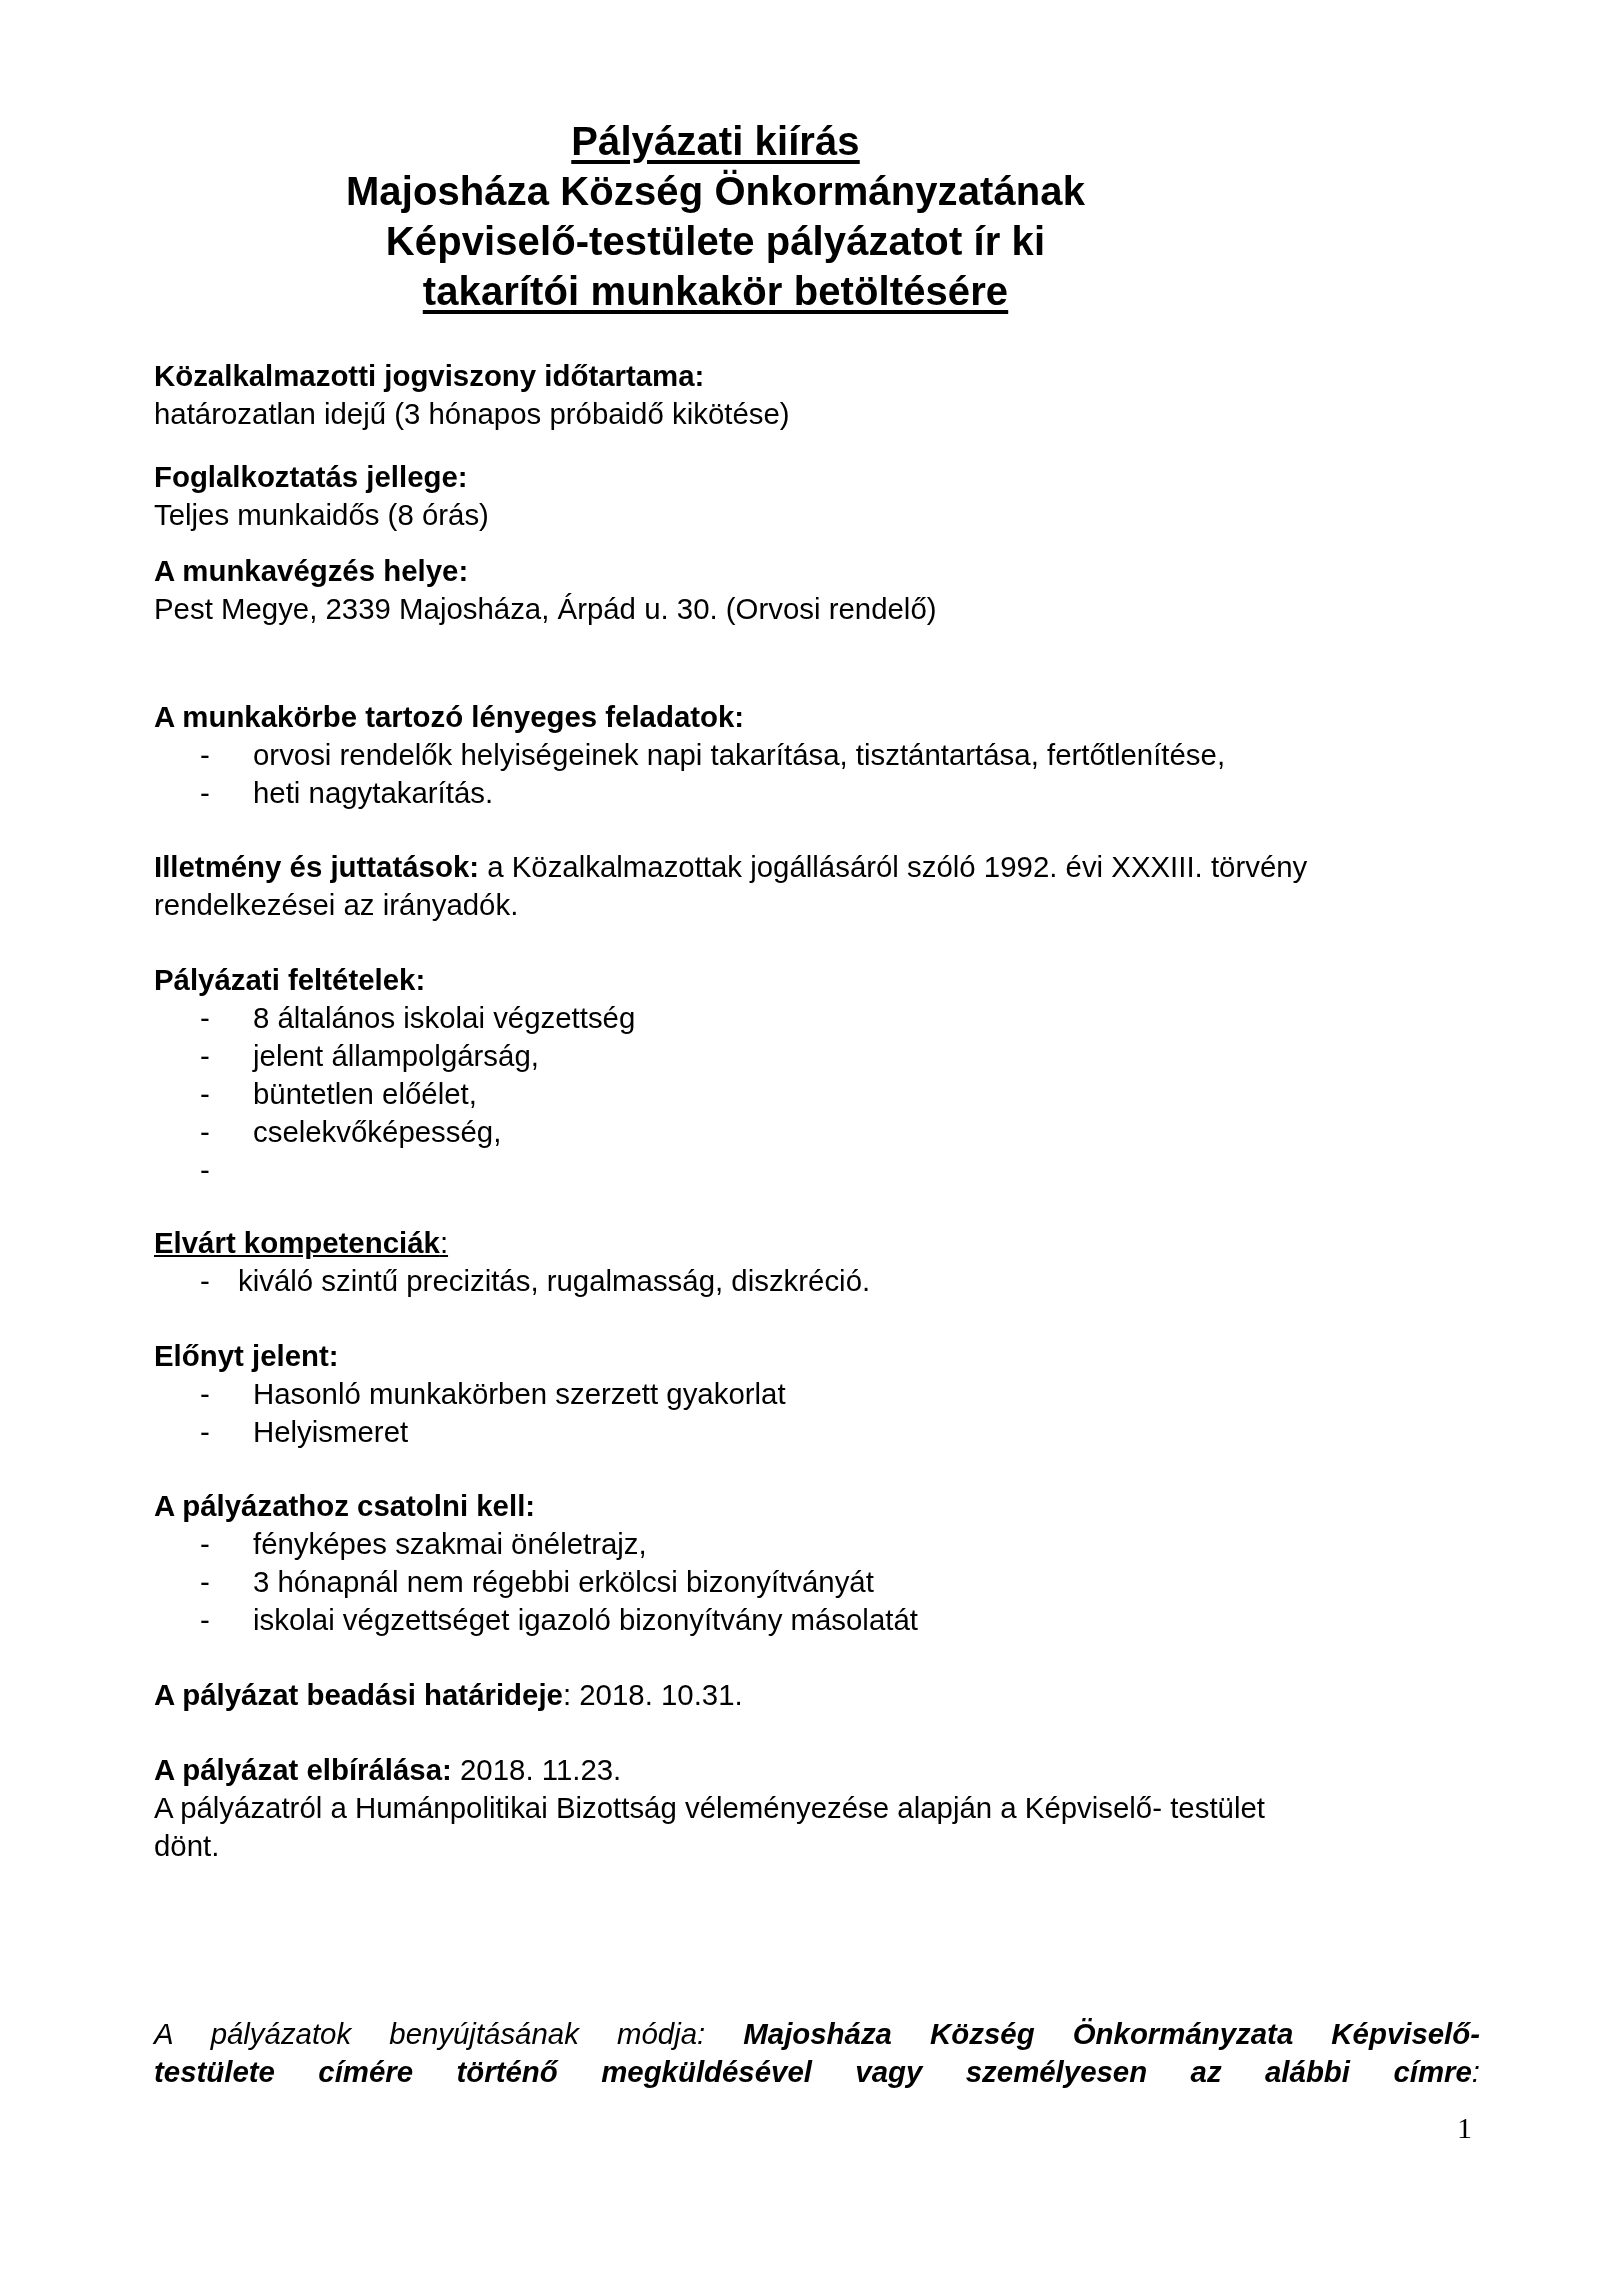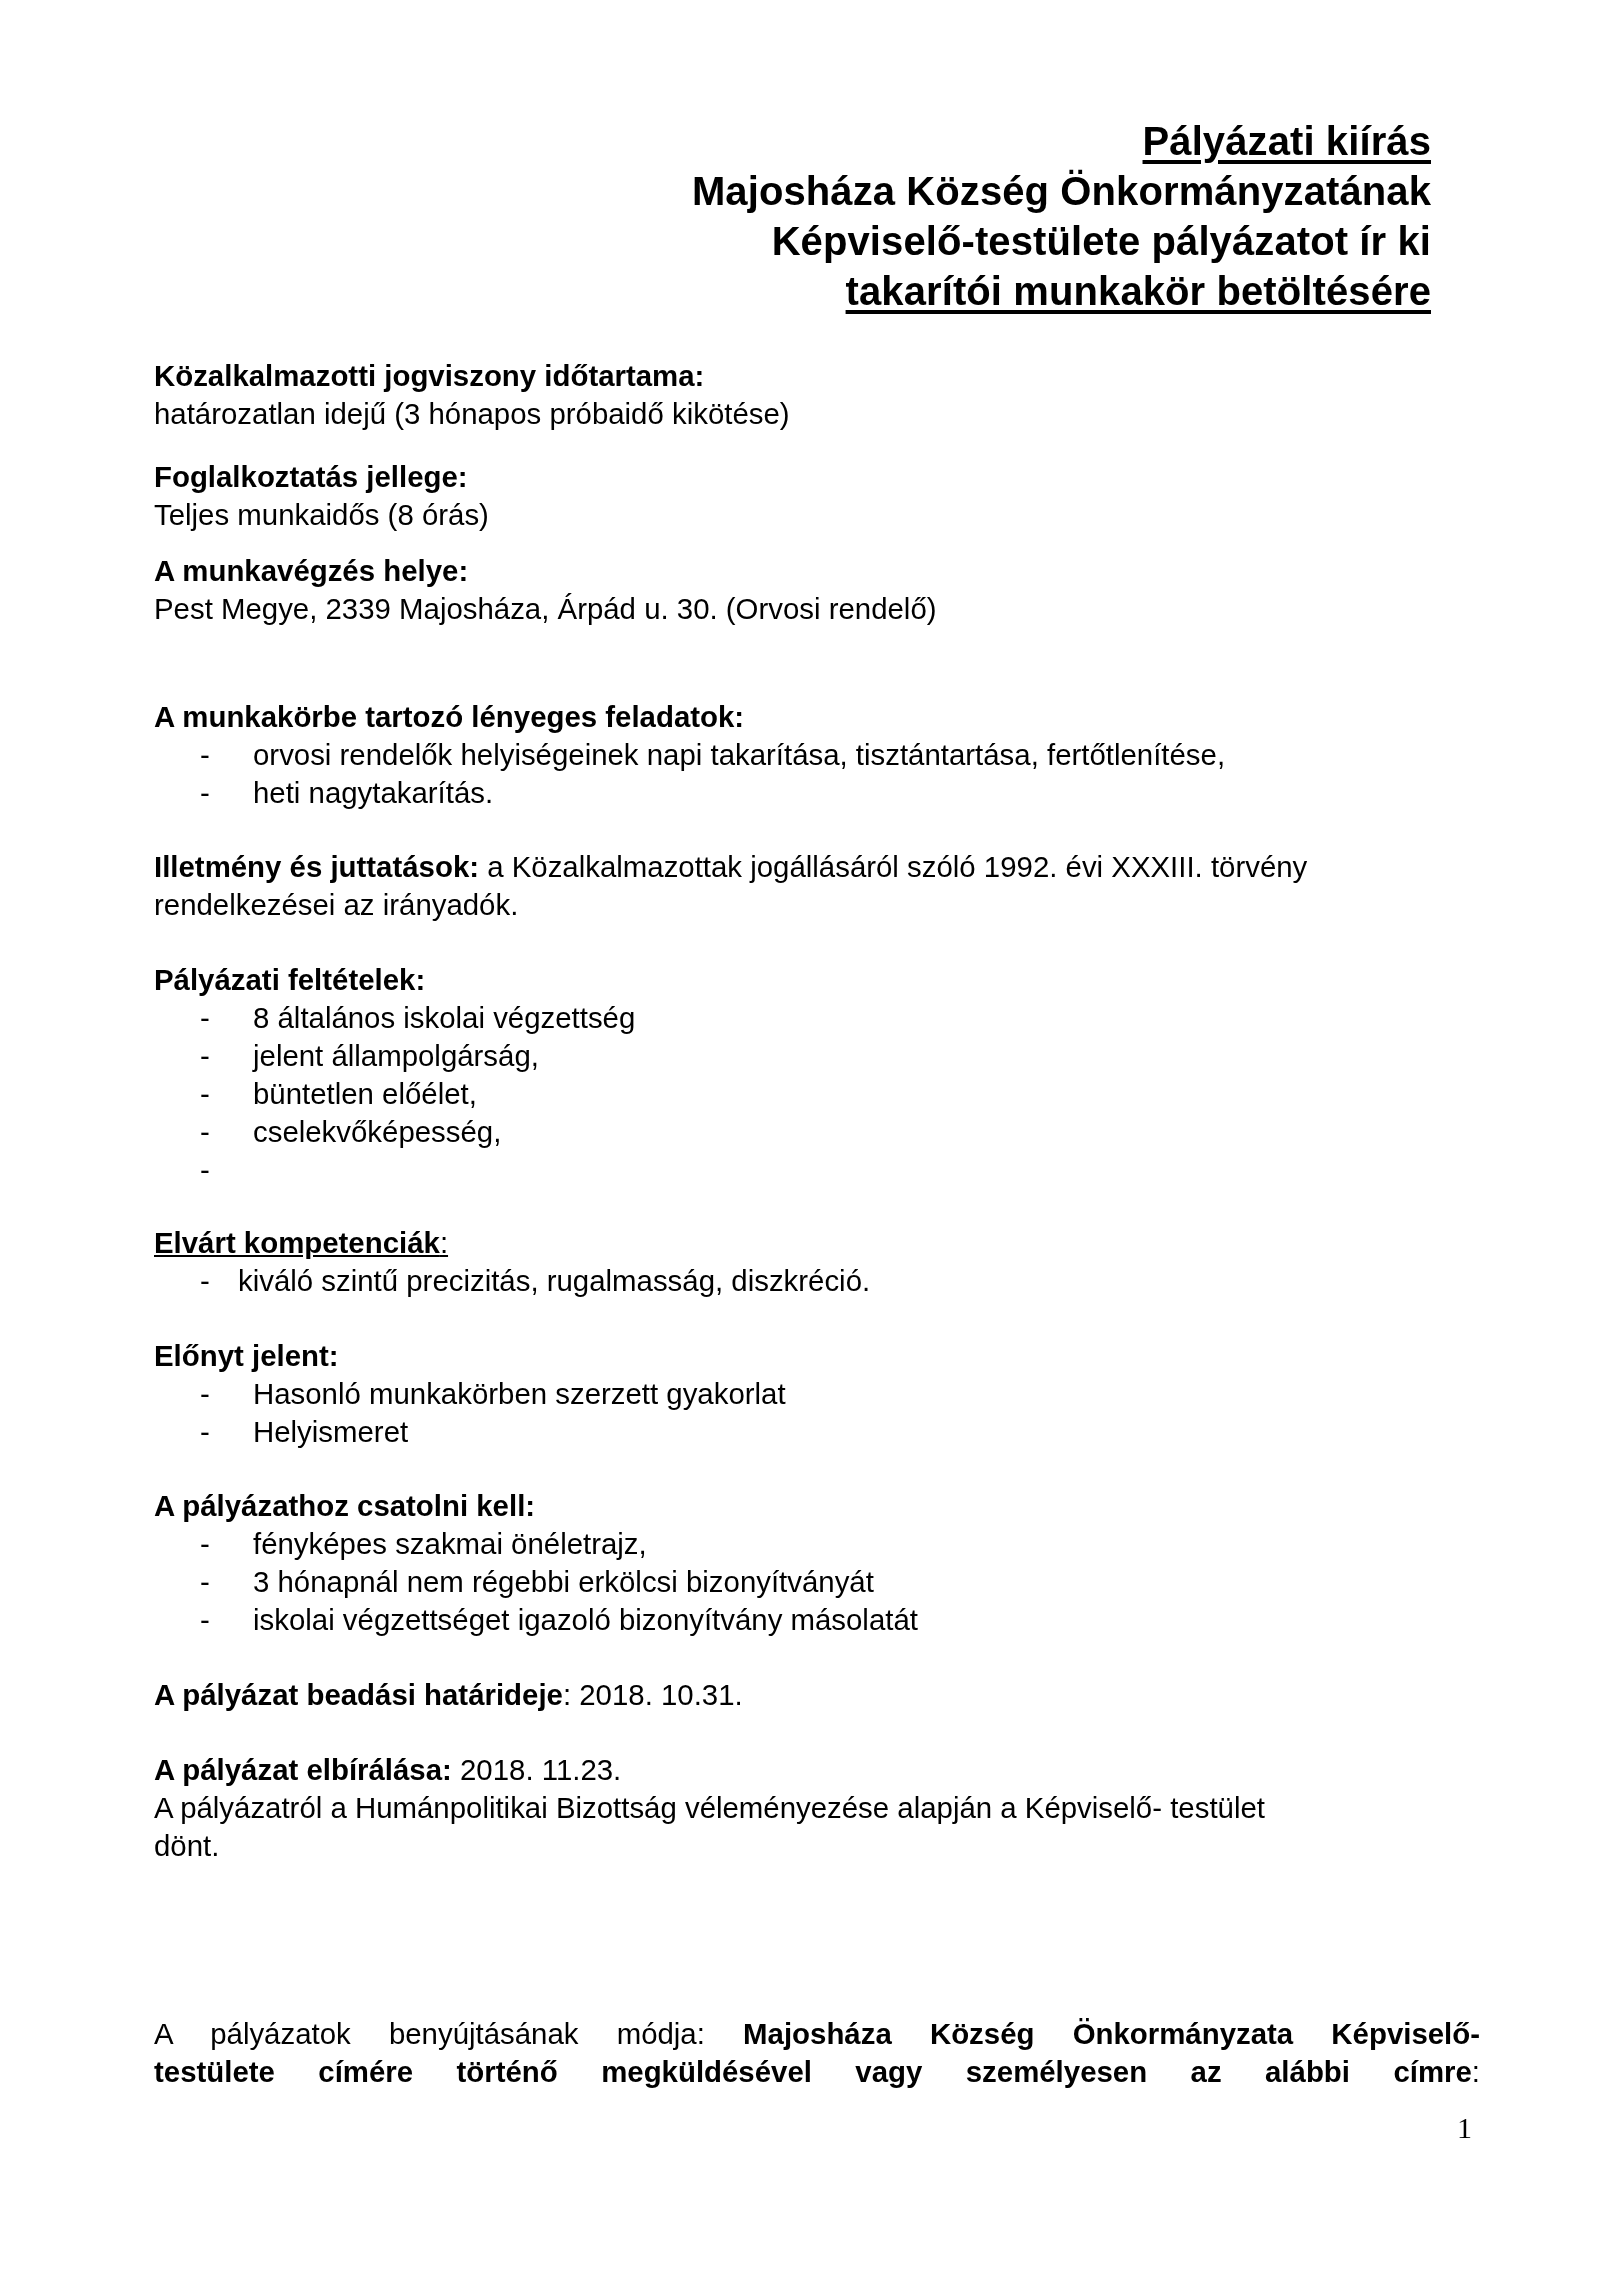--- a/index.html
+++ b/index.html
@@ -1,31 +1,31 @@
 <!DOCTYPE html>
 <html style="font-size:10.5px"><head>
 <meta charset="utf-8">
 <style>
   html, body { margin: 0; padding: 0; background: #ffffff; }
   body { width: 1623px; height: 2295px; position: relative; overflow: hidden;
          font-family: "Liberation Sans", sans-serif; color: #000; }
   .page { position: absolute; left: 0; top: 0; width: 1623px; height: 2295px; background: #fff; }
 
-  .title-block { position: absolute; left: 0; width: 1431px; top: 116px; text-align: right; }
+  .title-block { position: absolute; left: 0; width: 1431px; top: 116px; text-align: center; }
   .title-line { font-weight: bold; font-size: 40px; line-height: 50px; white-space: nowrap; letter-spacing: 0.1px; }
   .u { text-decoration: underline; text-decoration-thickness: 3.9px; text-underline-offset: 5.2px; }
 
   .blk { position: absolute; left: 154px; width: 1328px; font-size: 29.4px; line-height: 38px; white-space: nowrap; }
   .b { font-weight: bold; }
   .li { position: relative; height: 38px; }
   .dash { position: absolute; left: 46px; }
   .lt-a { position: absolute; left: 99px; }
   .lt-c { position: absolute; left: 84px; }
 
-  .just { white-space: normal; text-align: justify; text-align-last: justify; }
+  .just { white-space: normal; text-align: justify; text-align-last: justify; font-style: italic; }
 
   .pagenum { position: absolute; left: 1457px; top: 2111px; font-family: "Liberation Serif", serif; font-size: 30px; line-height: 33px; }
 </style>
 </head>
 <body>
 
 <div class="page">
 
   <div class="title-block">
     <div class="title-line"><span class="u">Pályázati kiírás</span></div>

